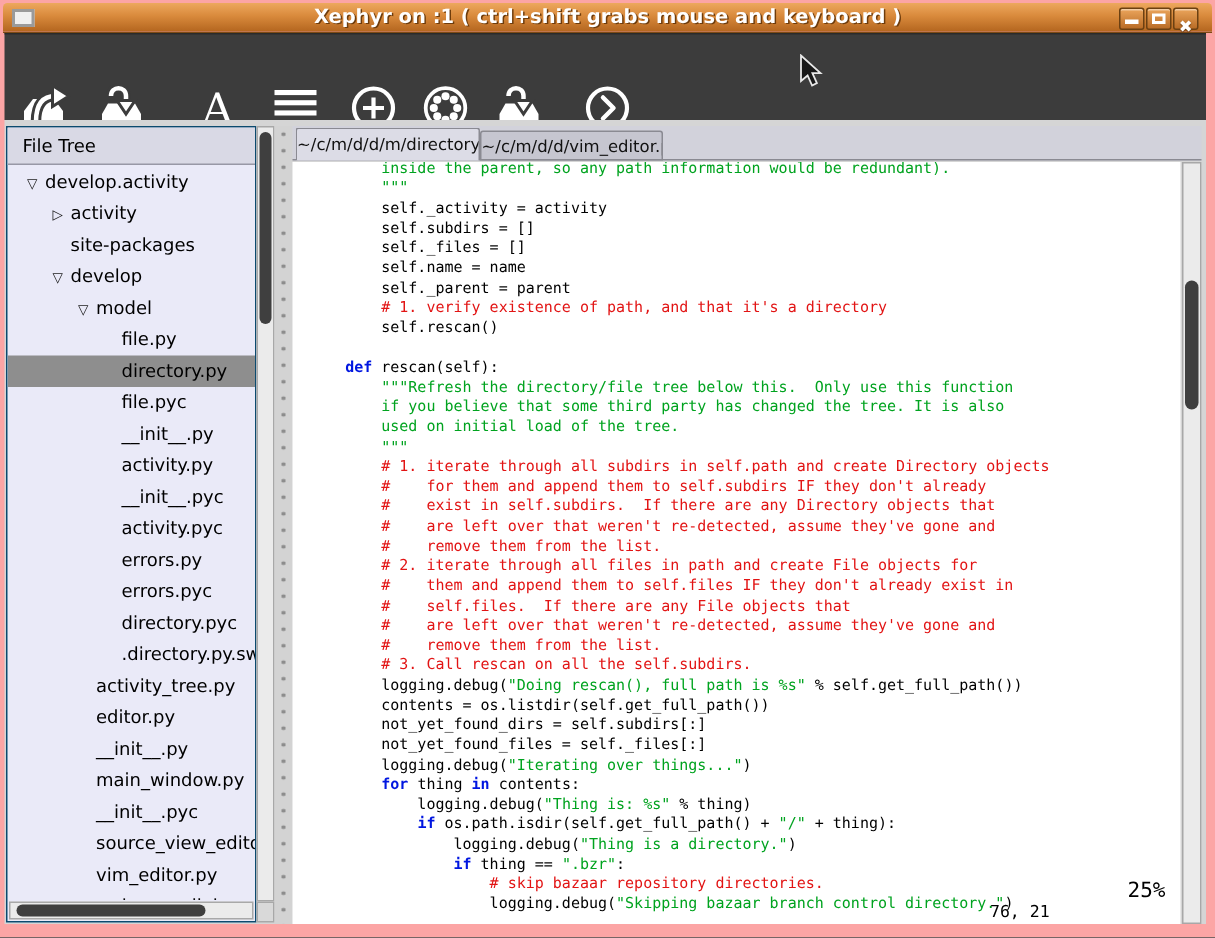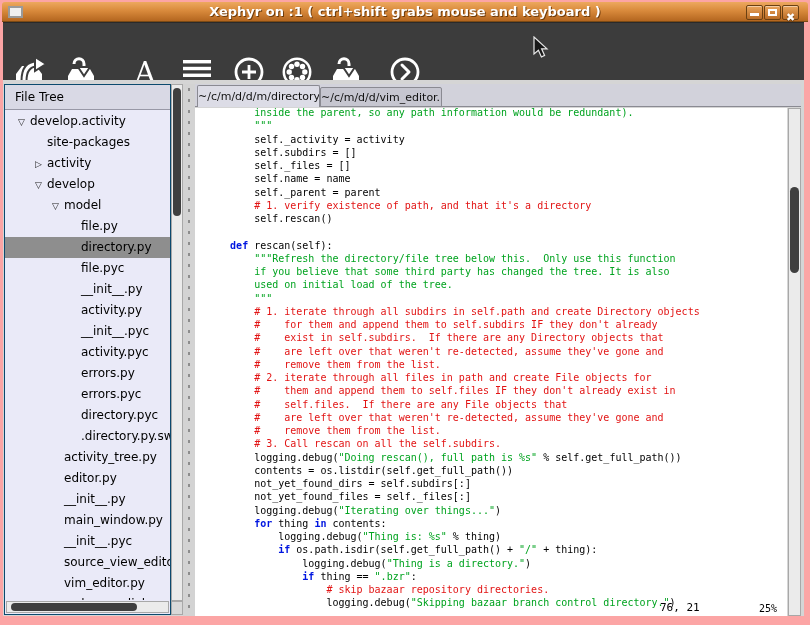--- a/index.html
+++ b/index.html
@@ -71,22 +71,22 @@
     background:#dcdce6; border-bottom:none; border-radius:2px 2px 0 0; z-index:2; }
   .tab.inactive { left:125px; top:3px; width:122px; height:20px; line-height:19px;
     background:#c6c6d0; border-radius:2px 2px 0 0; z-index:1; }
 
   #editor { position:absolute; left:0; right:14px; top:24px; bottom:0; background:#fff; overflow:hidden; }
   #code { position:absolute; left:11px; top:-2px; font-family:"DejaVu Sans Mono", monospace;
     font-size:10px; line-height:13.25px; color:#000; white-space:pre; }
   .k { color:#0016e0; font-weight:bold; } .s { color:#00a31f; } .c { color:#e21414; } .p { color:#000; }
   #ruler-pos { position:absolute; left:465px; bottom:2px; font-family:"DejaVu Sans Mono", monospace;
     font-size:11px; color:#000; }
-  #ruler-pct { position:absolute; right:10px; bottom:2px; font-family:"DejaVu Sans Mono", monospace;
-    font-size:10px; color:#000; }
+  #ruler-pct { position:absolute; right:10px; bottom:14px; font-family:"DejaVu Sans Mono", monospace;
+    font-size:14px; color:#000; }
 
   #editor-vscroll { position:absolute; right:0; top:24px; bottom:0; width:13px;
     background:#ebebeb; border:1px solid #a8a8a8; }
   #editor-vthumb { position:absolute; left:1px; right:1px; top:78px; height:86px;
     background:#3f3f3f; border-radius:5px; }
 
   
   #cursor { position:absolute; left:533px; top:36px; z-index:50; }
 </style>
 </head>
@@ -175,22 +175,22 @@
   <svg id="cursor" width="20" height="24">
     <path d="M1,1 L1,18 L5.4,14.3 L8.4,21 L11.6,19.4 L8.6,12.8 L14,12.8 Z" fill="#181818" stroke="#e8e8e8" stroke-width="1.2"></path>
   </svg>
 
   <div id="content">
 
     <div id="tree-panel">
       <div id="tree-header">File Tree</div>
       <div id="tree-list">
           <div class="trow" style="padding-left: 8px;"><span class="exp">▽</span><span>develop.activity</span></div>
+          <div class="trow" style="padding-left: 25px;"><span class="exp">▷</span><span>activity</span></div>
           <div class="trow" style="padding-left: 25px;"><span class="exp"></span><span>site-packages</span></div>
-          <div class="trow" style="padding-left: 25px;"><span class="exp">▷</span><span>activity</span></div>
           <div class="trow" style="padding-left: 25px;"><span class="exp">▽</span><span>develop</span></div>
           <div class="trow" style="padding-left: 42px;"><span class="exp">▽</span><span>model</span></div>
           <div class="trow" style="padding-left: 59px;"><span class="exp"></span><span>file.py</span></div>
           <div class="trow sel" style="padding-left: 59px;"><span class="exp"></span><span>directory.py</span></div>
           <div class="trow" style="padding-left: 59px;"><span class="exp"></span><span>file.pyc</span></div>
           <div class="trow" style="padding-left: 59px;"><span class="exp"></span><span>__init__.py</span></div>
           <div class="trow" style="padding-left: 59px;"><span class="exp"></span><span>activity.py</span></div>
           <div class="trow" style="padding-left: 59px;"><span class="exp"></span><span>__init__.pyc</span></div>
           <div class="trow" style="padding-left: 59px;"><span class="exp"></span><span>activity.pyc</span></div>
           <div class="trow" style="padding-left: 59px;"><span class="exp"></span><span>errors.py</span></div>

